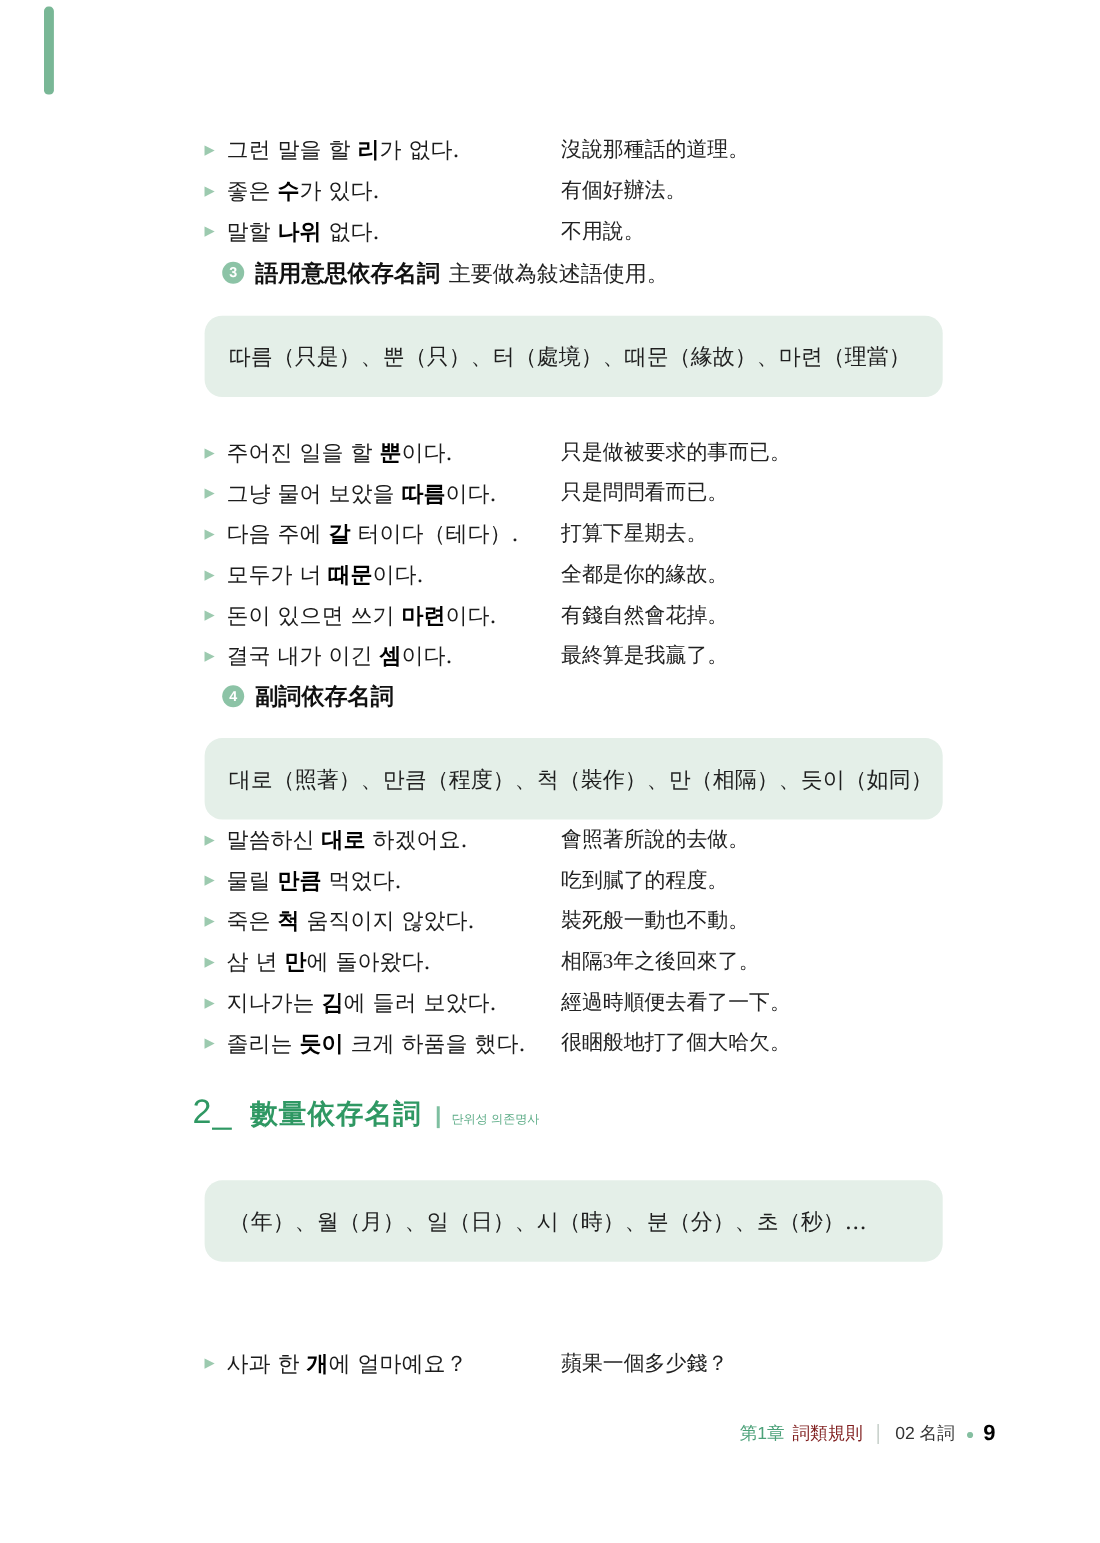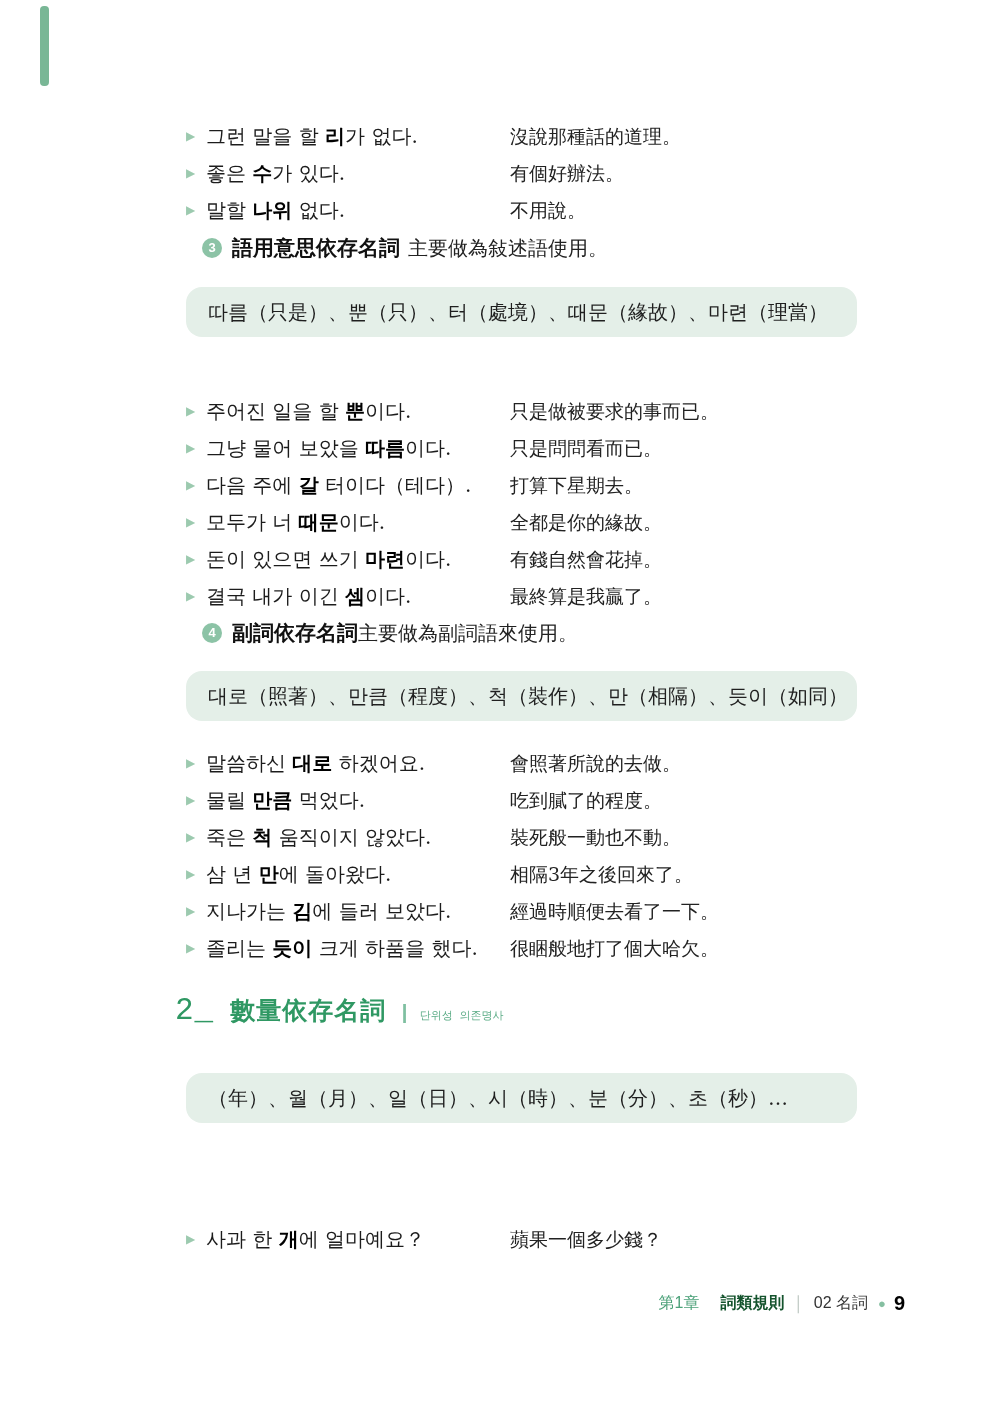--- a/index.html
+++ b/index.html
@@ -6,42 +6,42 @@
   .page{position:relative;width:1000px;height:1403px;background:#ffffff;overflow:hidden;
         font-family:"DejaVu Serif","Liberation Serif",serif;color:#1c1c1c;}
   .tab-marker{position:absolute;left:40px;top:6px;width:9px;height:80px;
         background:#79b796;border-radius:4px;}
   .block{position:absolute;left:186px;}
   .row{position:relative;height:37px;line-height:37px;font-size:20px;}
   .tri{position:absolute;left:0;top:0;font-size:12px;color:#9ccaaf;
         font-family:"Liberation Sans",sans-serif;}
   .ko{position:absolute;left:20px;width:300px;white-space:nowrap;}
   .ko b{font-weight:bold;color:#000;}
-  .zh{position:absolute;left:324px;white-space:nowrap;font-size:19px;color:#222;}
+  .zh{position:absolute;left:324px;white-space:nowrap;font-size:19px;color:#222;font-family:Liberation Serif, serif;}
   .sec-header{position:absolute;left:202px;display:flex;align-items:center;}
   .badge{display:inline-block;width:20px;height:20px;border-radius:50%;
         background:#8cc3a6;color:#ffffff;font-family:"Liberation Sans",sans-serif;
         font-size:13px;font-weight:bold;line-height:20px;text-align:center;flex:0 0 auto;}
   .sec-title{font-size:21px;font-weight:bold;margin-left:10px;color:#111;}
   .sec-desc{font-size:20px;color:#222;}
   .desc-gap{margin-left:8px;}
   .greenbox{position:absolute;left:186px;width:671px;background:#e4efe8;
-        border-radius:16px;padding:6px 0;}
+        border-radius:16px;padding:18px 0;}
   .greenbox .bl{height:38px;line-height:38px;font-size:20px;padding:0 22px;
         white-space:nowrap;color:#1f1f1f;}
   .heading2{position:absolute;left:175px;display:flex;align-items:baseline;
-        font-family:Liberation Mono, monospace;color:#2f9863;}
+        font-family:Liberation Sans, sans-serif;color:#2f9863;}
   .heading2 .num{font-size:31px;font-weight:normal;letter-spacing:1px;}
   .heading2 .t{font-size:25px;font-weight:bold;margin-left:16px;letter-spacing:1px;}
   .heading2 .sep{font-size:21px;font-weight:bold;color:#7ebfa0;margin:0 9px 0 12px;}
   .heading2 .sub{font-size:11px;color:#5aab85;}
   .footer{position:absolute;top:1292px;right:95px;display:flex;align-items:center;
         font-family:"Liberation Sans",sans-serif;font-size:16px;color:#222;}
   .footer .chap{color:#4ca179;}
-  .footer .part{font-weight:bold;margin-left:21px;color:#14532d;}
+  .footer .part{font-weight:normal;margin-left:7px;color:#7f1d1d;}
   .footer .fsep{color:#b9c4bd;margin:0 10px;font-size:15px;}
   .footer .sect{color:#333;}
   .footer .dot{color:#85bfa1;font-size:13px;margin:0 8px 0 10px;}
   .footer .pg{font-size:20px;font-weight:bold;color:#000;}
 </style>
 </head>
 <body>
 
 <div class="page">
 
@@ -104,21 +104,20 @@
     <div class="row">
       <span class="tri">▶</span>
       <span class="ko"><span>결국 내가 이긴 </span><b>셈</b><span>이다.</span></span>
       <span class="zh">最終算是我贏了。</span>
     </div>
   </div>
 
   <div class="sec-header" style="top:619px;">
     <span class="badge">4</span>
     <span class="sec-title">副詞依存名詞</span>
-    <span class="sec-desc">主要做為副詞語來使用。</span>
   </div>
 
   <div class="greenbox" style="top:671px;">
     <div class="bl">대로（照著）、만큼（程度）、척（裝作）、만（相隔）、듯이（如同）</div>
   </div>
 
   <div class="block" style="top:745px;">
     <div class="row">
       <span class="tri">▶</span>
       <span class="ko"><span>말씀하신 </span><b>대로</b><span> 하겠어요.</span></span>

